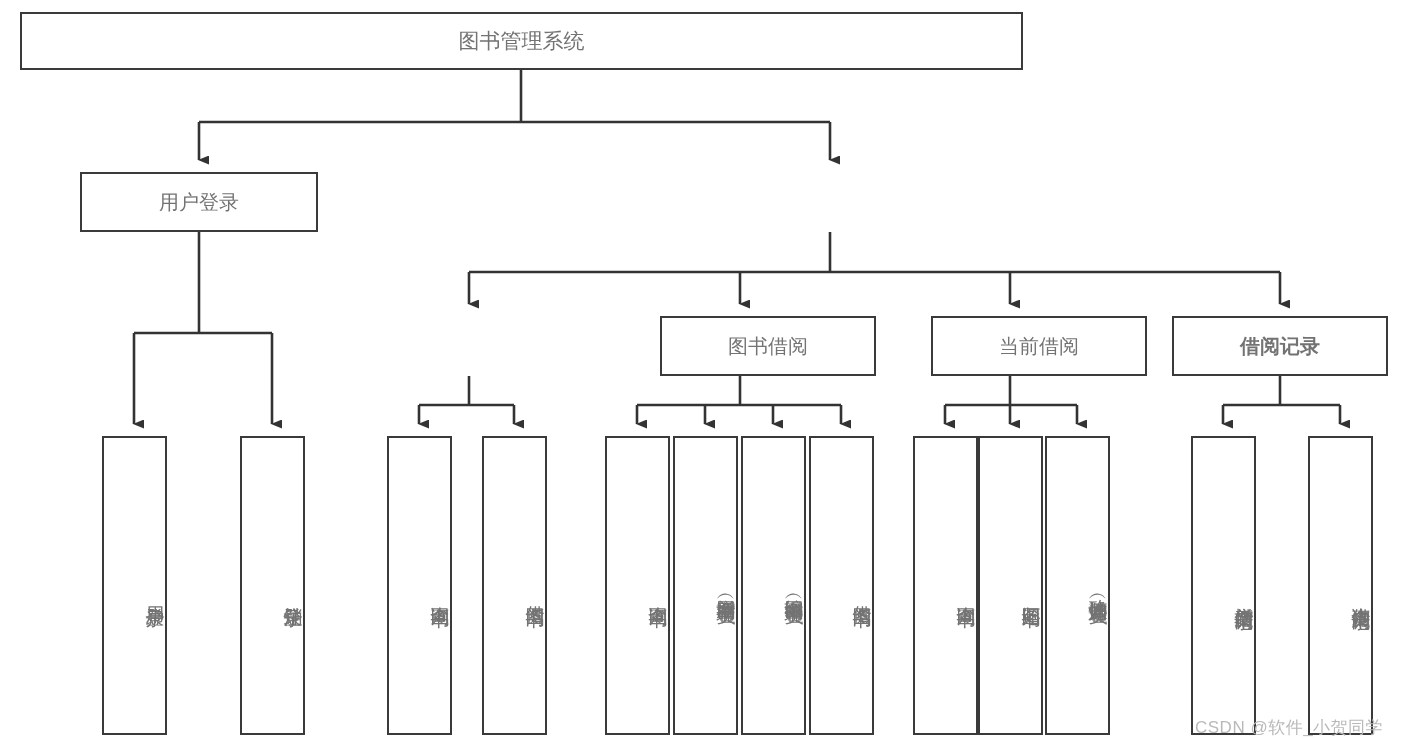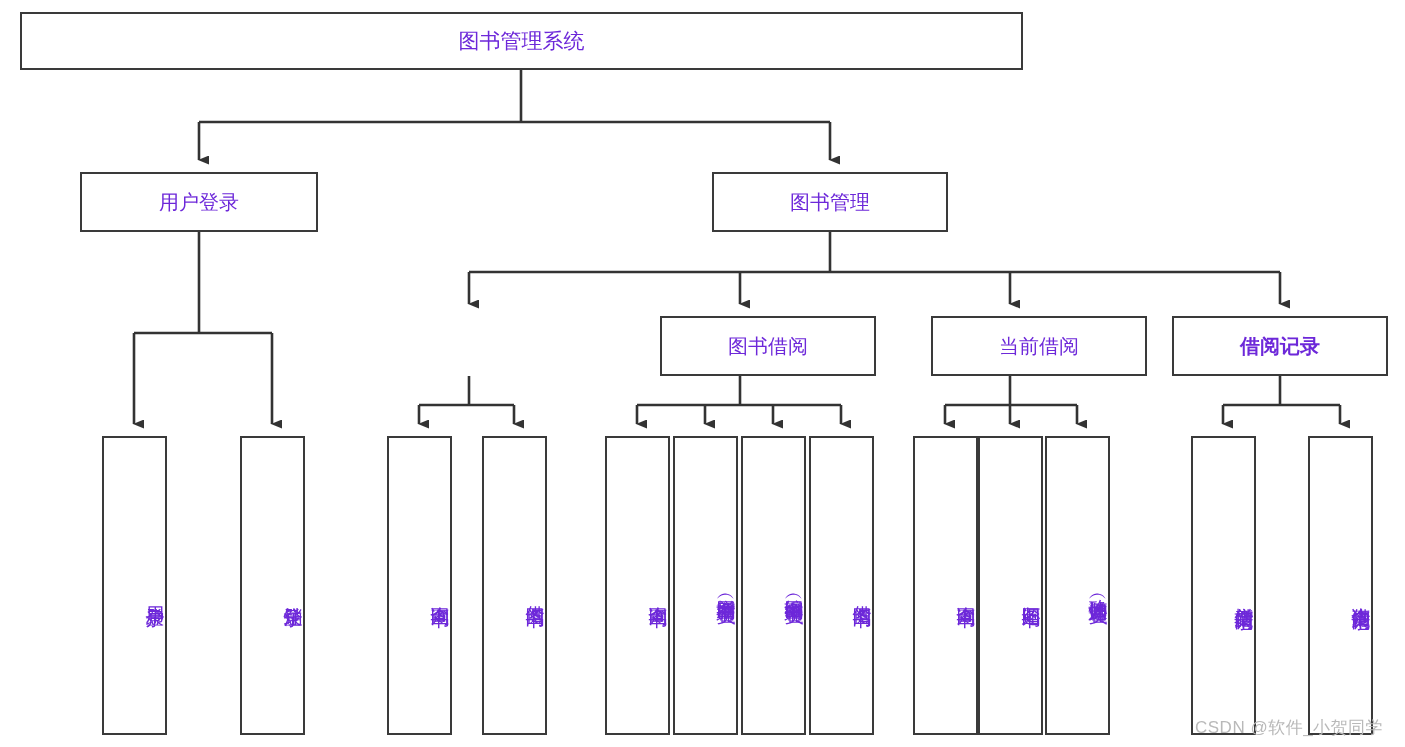--- a/index.html
+++ b/index.html
@@ -26,21 +26,21 @@
     pointer-events: none;
   }
   .node {
     position: absolute;
     box-sizing: border-box;
     background: #ffffff;
     border: 2px solid #3a3a3a;
     display: flex;
     align-items: center;
     justify-content: center;
-    color: #6d28d9;
+    color: #737373;
   }
   .node.root {
     font-size: 21px;
   }
   .node.level2 {
     font-size: 20px;
   }
   .node.leaf {
     font-size: 19px;
     writing-mode: vertical-rl;
@@ -131,23 +131,20 @@
     </g>
   </svg>
 
   <div class="node root" style="left:20px;top:12px;width:1003px;height:58px;">
     <span>图书管理系统</span>
   </div>
 
   <div class="node level2" style="left:80px;top:172px;width:238px;height:60px;">
     <span>用户登录</span>
   </div>
-  <div class="node level2" style="left:712px;top:172px;width:236px;height:60px;">
-    <span>图书管理</span>
-  </div>
 
   <div class="node level2" style="left:632px;top:316px;width:216px;height:60px;margin-left:28px;">
     <span>图书借阅</span>
   </div>
   <div class="node level2" style="left:902px;top:316px;width:216px;height:60px;margin-left:29px;">
     <span>当前借阅</span>
   </div>
   <div class="node level2" style="left:1172px;top:316px;width:216px;height:60px;font-weight:bold;">
     <span>借阅记录</span>
   </div>

